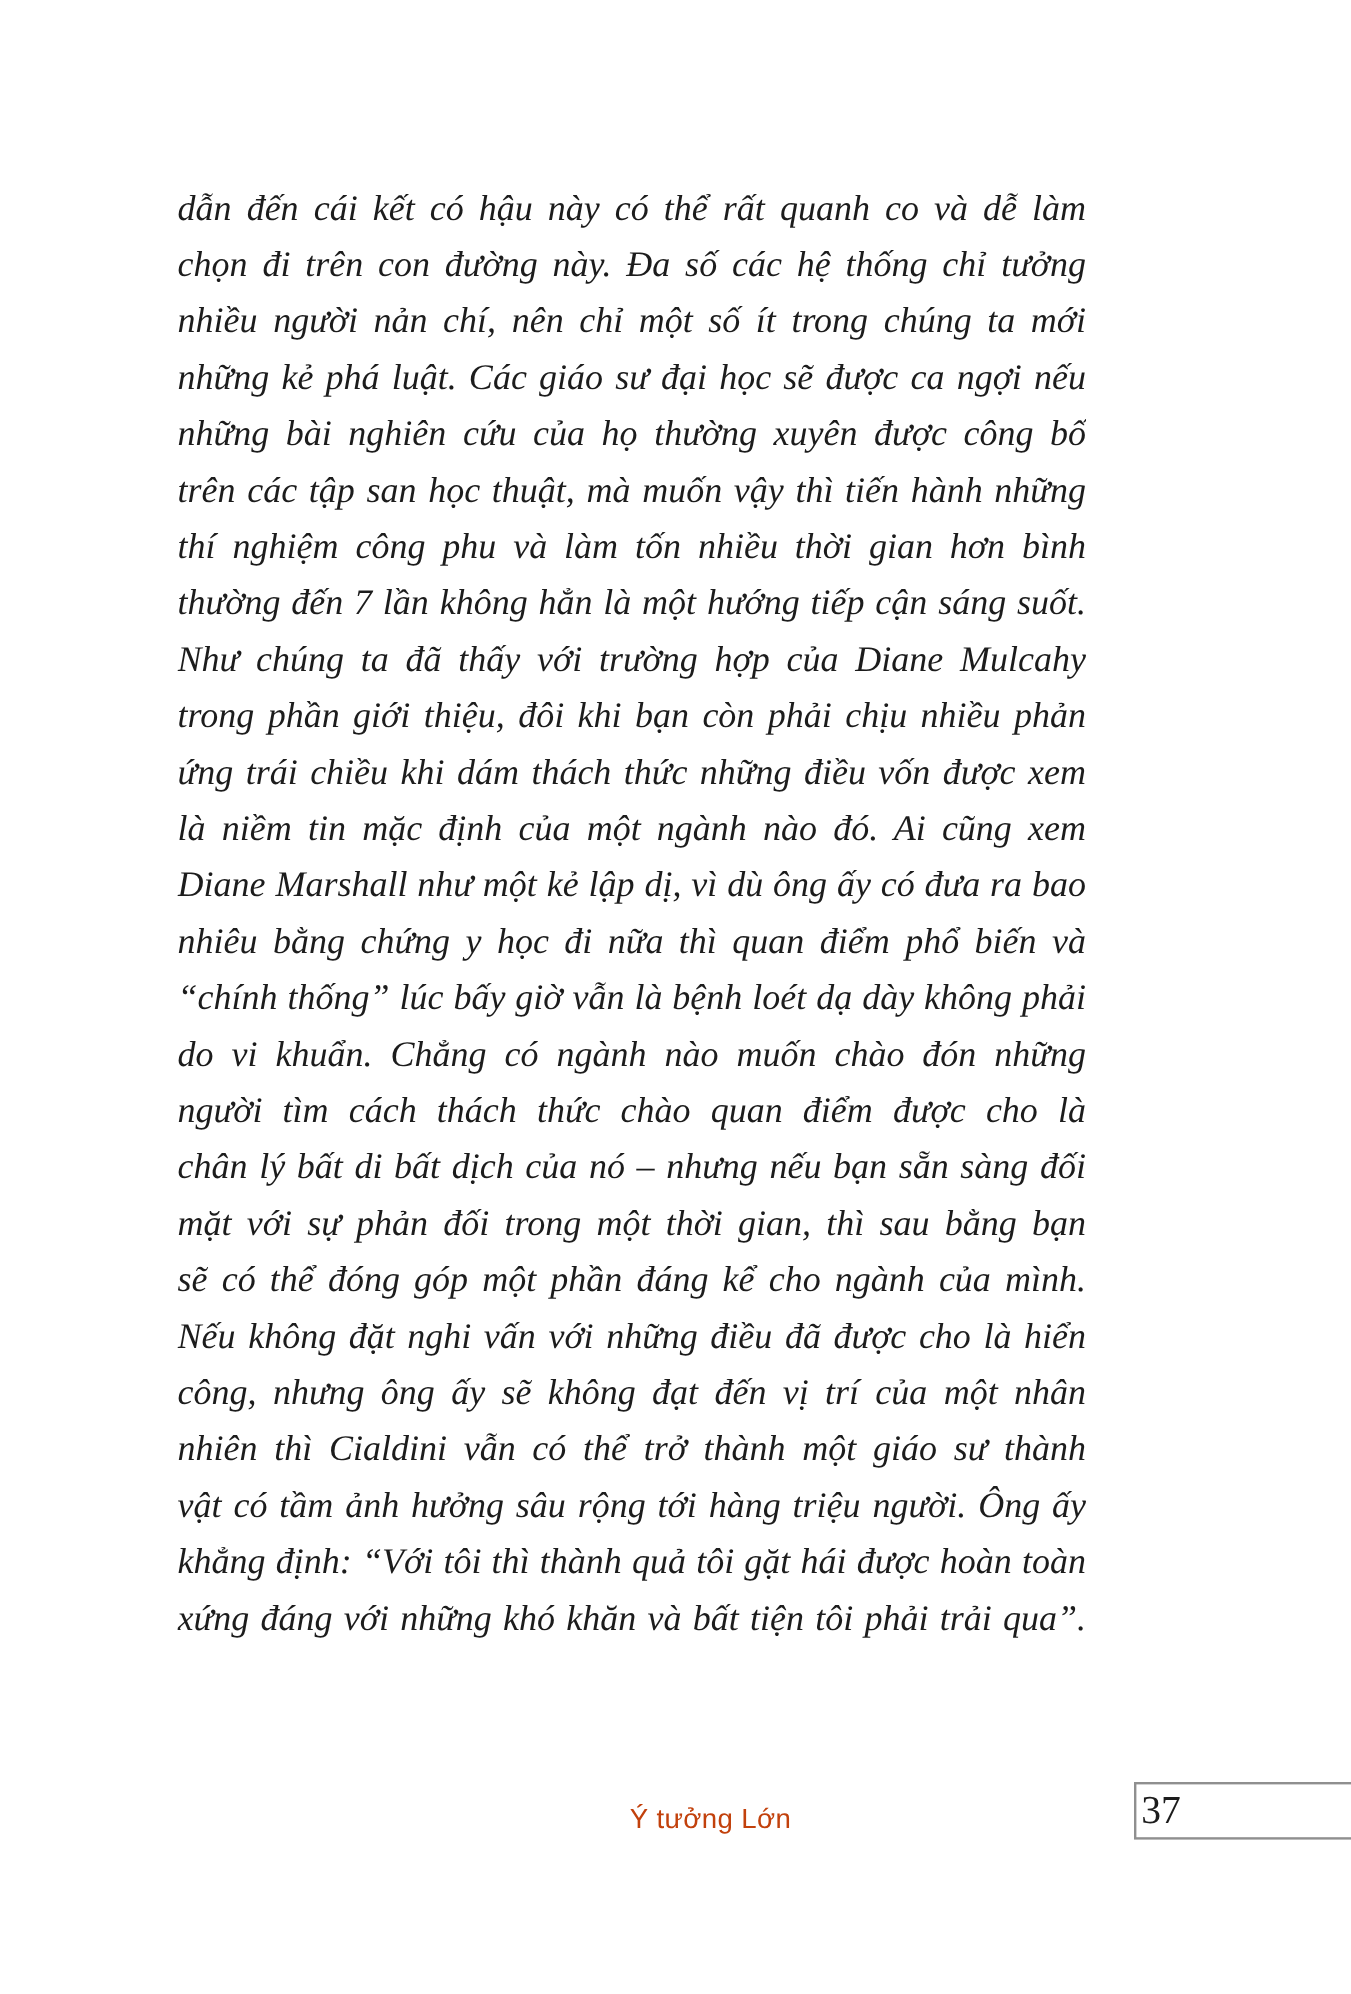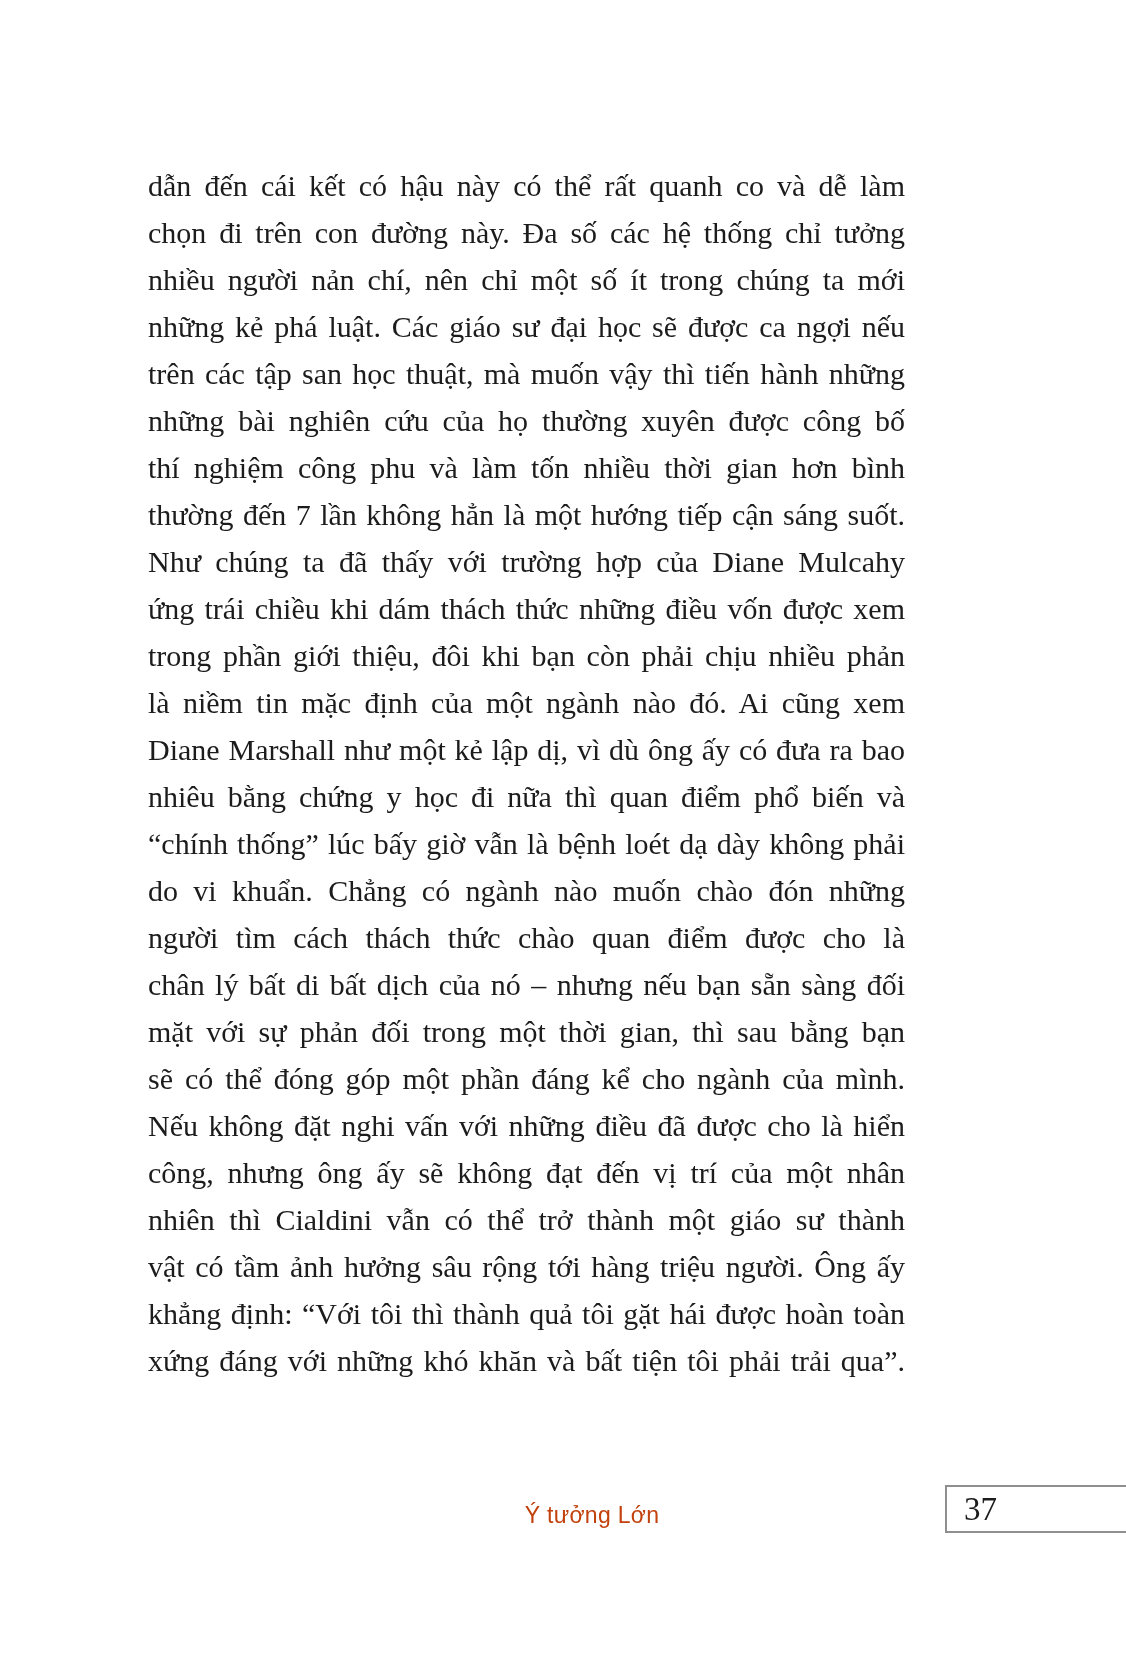--- a/index.html
+++ b/index.html
@@ -12,22 +12,23 @@
     width: 1126px;
     height: 1662px;
     background: #ffffff;
     overflow: hidden;
     font-family: "Liberation Serif", "DejaVu Serif", serif;
     color: #1c1c1c;
   }
   .body-text {
     position: absolute;
     left: 148px;
-    top: 162px;
+    top: 150px;
     width: 757px;
+    font-style: italic;
   }
   .line {
     font-size: 30px;
     line-height: 47px;
     height: 47px;
     overflow: hidden;
     text-align: justify;
     text-align-last: justify;
     -moz-text-align-last: justify;
     color: #1c1c1c;
@@ -53,41 +54,41 @@
     border: 2px solid #8f8f8f;
     box-sizing: border-box;
     background: #ffffff;
     display: flex;
     align-items: center;
   }
   .page-number {
     font-family: "Liberation Serif", "DejaVu Serif", serif;
     font-size: 33px;
     color: #1c1c1c;
-    padding-left: 17px;
+    padding-left: 4px;
     line-height: 1;
   }
 </style>
 </head>
 <body>
 
 <div class="page">
 
   <main class="body-text">
     <div class="line">dẫn đến cái kết có hậu này có thể rất quanh co và dễ làm</div>
     <div class="line">chọn đi trên con đường này. Đa số các hệ thống chỉ tưởng</div>
     <div class="line">nhiều người nản chí, nên chỉ một số ít trong chúng ta mới</div>
     <div class="line">những kẻ phá luật. Các giáo sư đại học sẽ được ca ngợi nếu</div>
+    <div class="line">những bài nghiên cứu của họ thường xuyên được công bố</div>
     <div class="line">trên các tập san học thuật, mà muốn vậy thì tiến hành những</div>
-    <div class="line">những bài nghiên cứu của họ thường xuyên được công bố</div>
     <div class="line">thí nghiệm công phu và làm tốn nhiều thời gian hơn bình</div>
     <div class="line">thường đến 7 lần không hẳn là một hướng tiếp cận sáng suốt.</div>
     <div class="line">Như chúng ta đã thấy với trường hợp của Diane Mulcahy</div>
+    <div class="line">trong phần giới thiệu, đôi khi bạn còn phải chịu nhiều phản</div>
     <div class="line">ứng trái chiều khi dám thách thức những điều vốn được xem</div>
-    <div class="line">trong phần giới thiệu, đôi khi bạn còn phải chịu nhiều phản</div>
     <div class="line">là niềm tin mặc định của một ngành nào đó. Ai cũng xem</div>
     <div class="line">Diane Marshall như một kẻ lập dị, vì dù ông ấy có đưa ra bao</div>
     <div class="line">nhiêu bằng chứng y học đi nữa thì quan điểm phổ biến và</div>
     <div class="line">“chính thống” lúc bấy giờ vẫn là bệnh loét dạ dày không phải</div>
     <div class="line">do vi khuẩn. Chẳng có ngành nào muốn chào đón những</div>
     <div class="line">người tìm cách thách thức chào quan điểm được cho là</div>
     <div class="line">chân lý bất di bất dịch của nó – nhưng nếu bạn sẵn sàng đối</div>
     <div class="line">mặt với sự phản đối trong một thời gian, thì sau bằng bạn</div>
     <div class="line">sẽ có thể đóng góp một phần đáng kể cho ngành của mình.</div>
     <div class="line">Nếu không đặt nghi vấn với những điều đã được cho là hiển</div>

